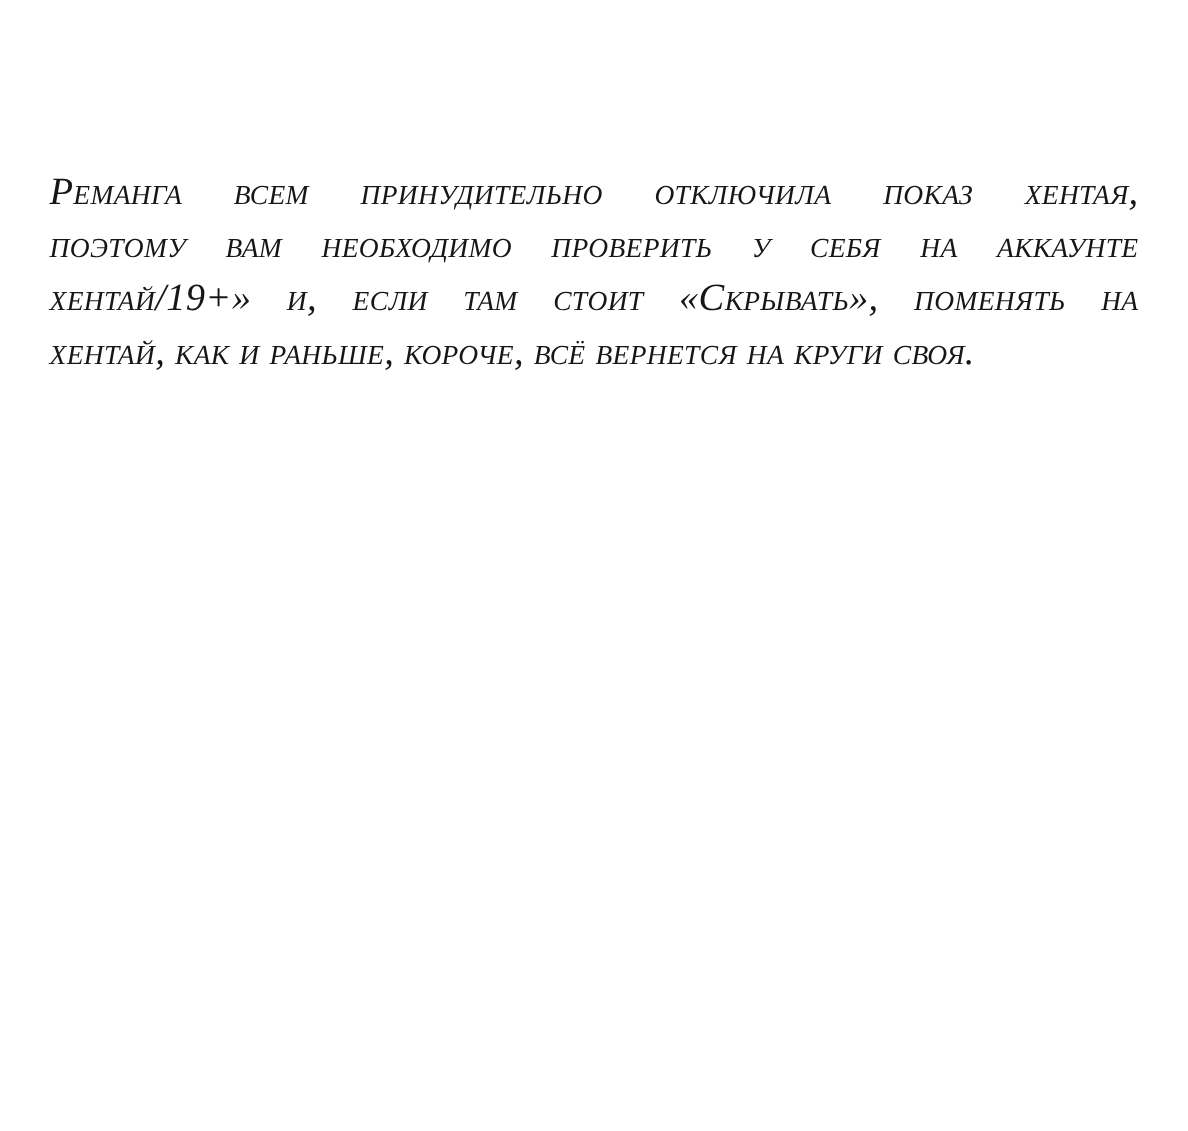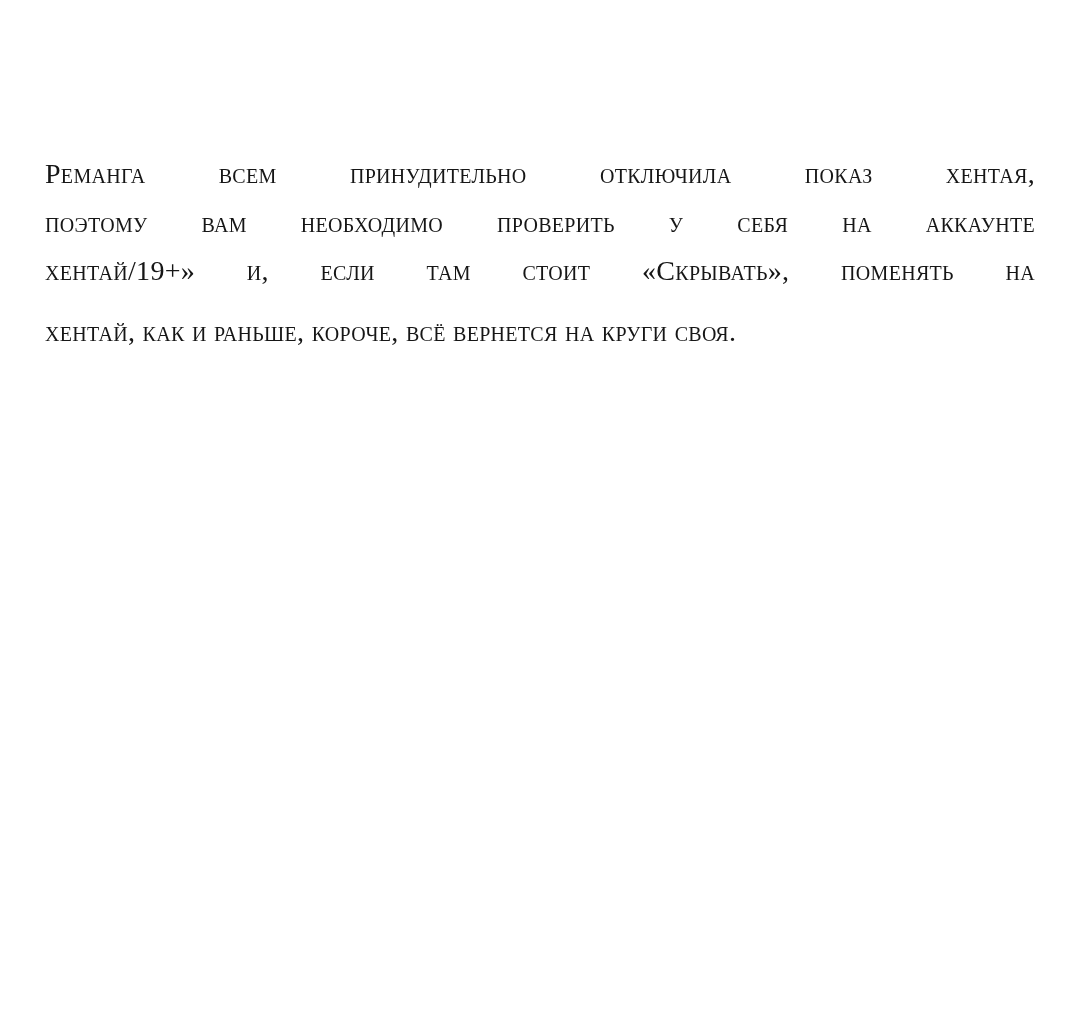--- a/index.html
+++ b/index.html
@@ -13,33 +13,33 @@
     overflow: hidden;
     position: relative;
     font-family: "Liberation Serif", serif;
   }
   .notice-block {
     position: absolute;
     left: 45px;
     top: 150px;
     width: 990px;
     color: #161616;
-    font-size: 28px;
+    font-size: 35px;
     line-height: 48.5px;
     font-variant-caps: small-caps;
     font-variant: small-caps;
     letter-spacing: 0.3px;
+    font-style: italic;
   }
   .notice-line {
     text-align: justify;
     text-align-last: justify;
   }
   .notice-line.last {
     text-align-last: left;
-    margin-top: 12px;
   }
 </style>
 </head>
 <body style="background: rgb(255, 255, 255);">
 
 <div class="notice-block" style="color: rgb(22, 22, 22);">
   <div class="notice-line">Реманга всем принудительно отключила показ хентая,</div>
   <div class="notice-line">поэтому вам необходимо проверить у себя на аккаунте</div>
   <div class="notice-line">хентай/19+» и, если там стоит «Скрывать», поменять на</div>
   <div class="notice-line last">хентай, как и раньше, короче, всё вернется на круги своя.</div>

